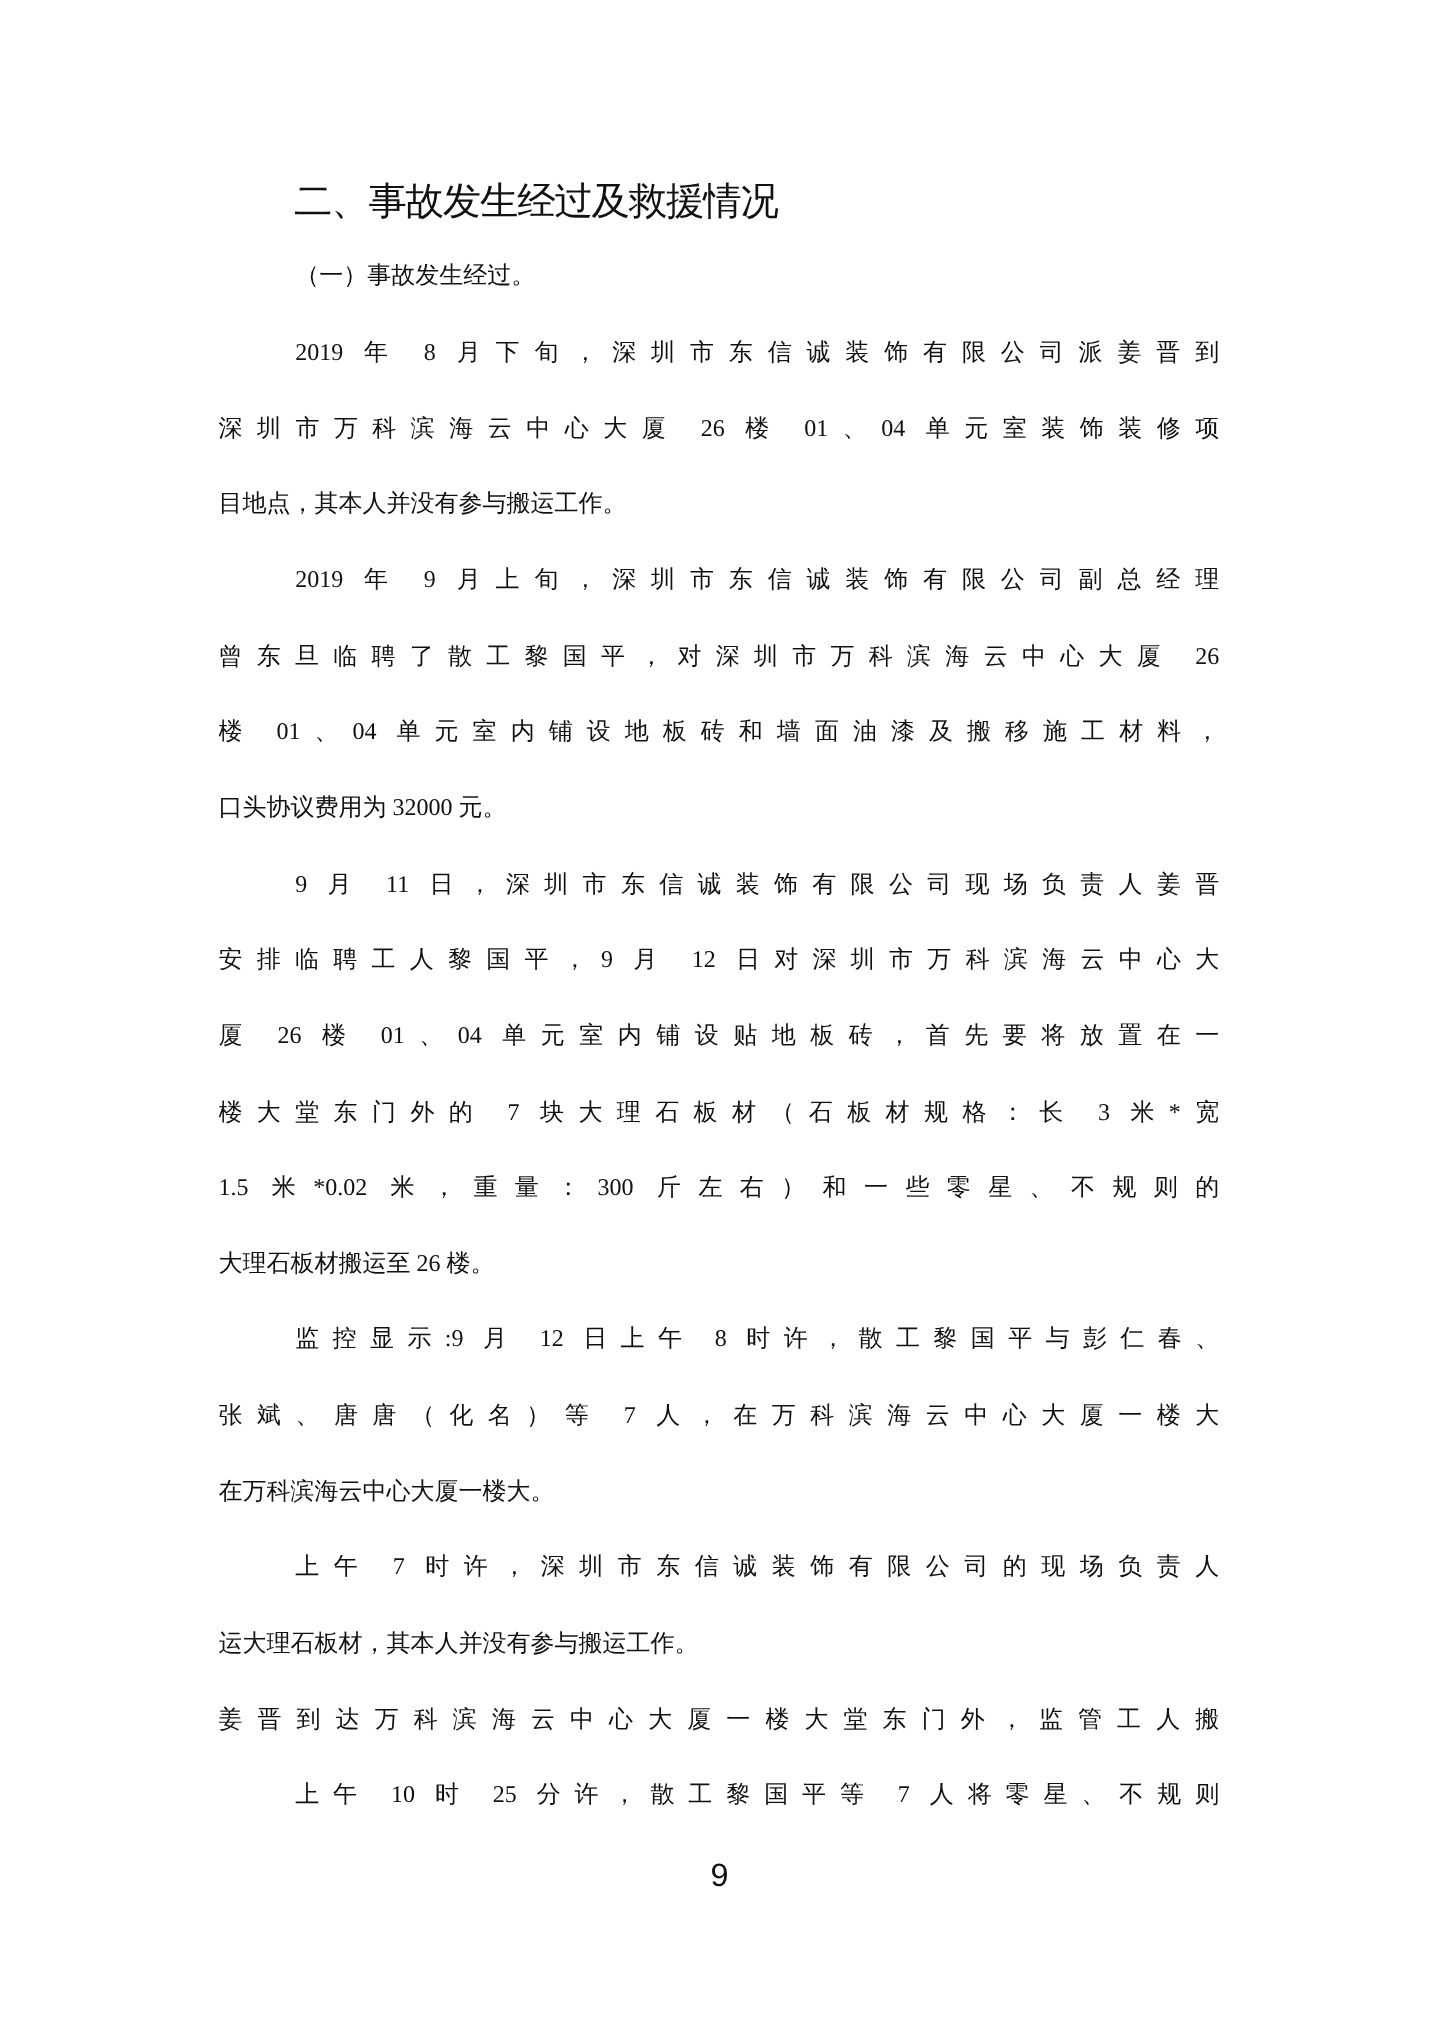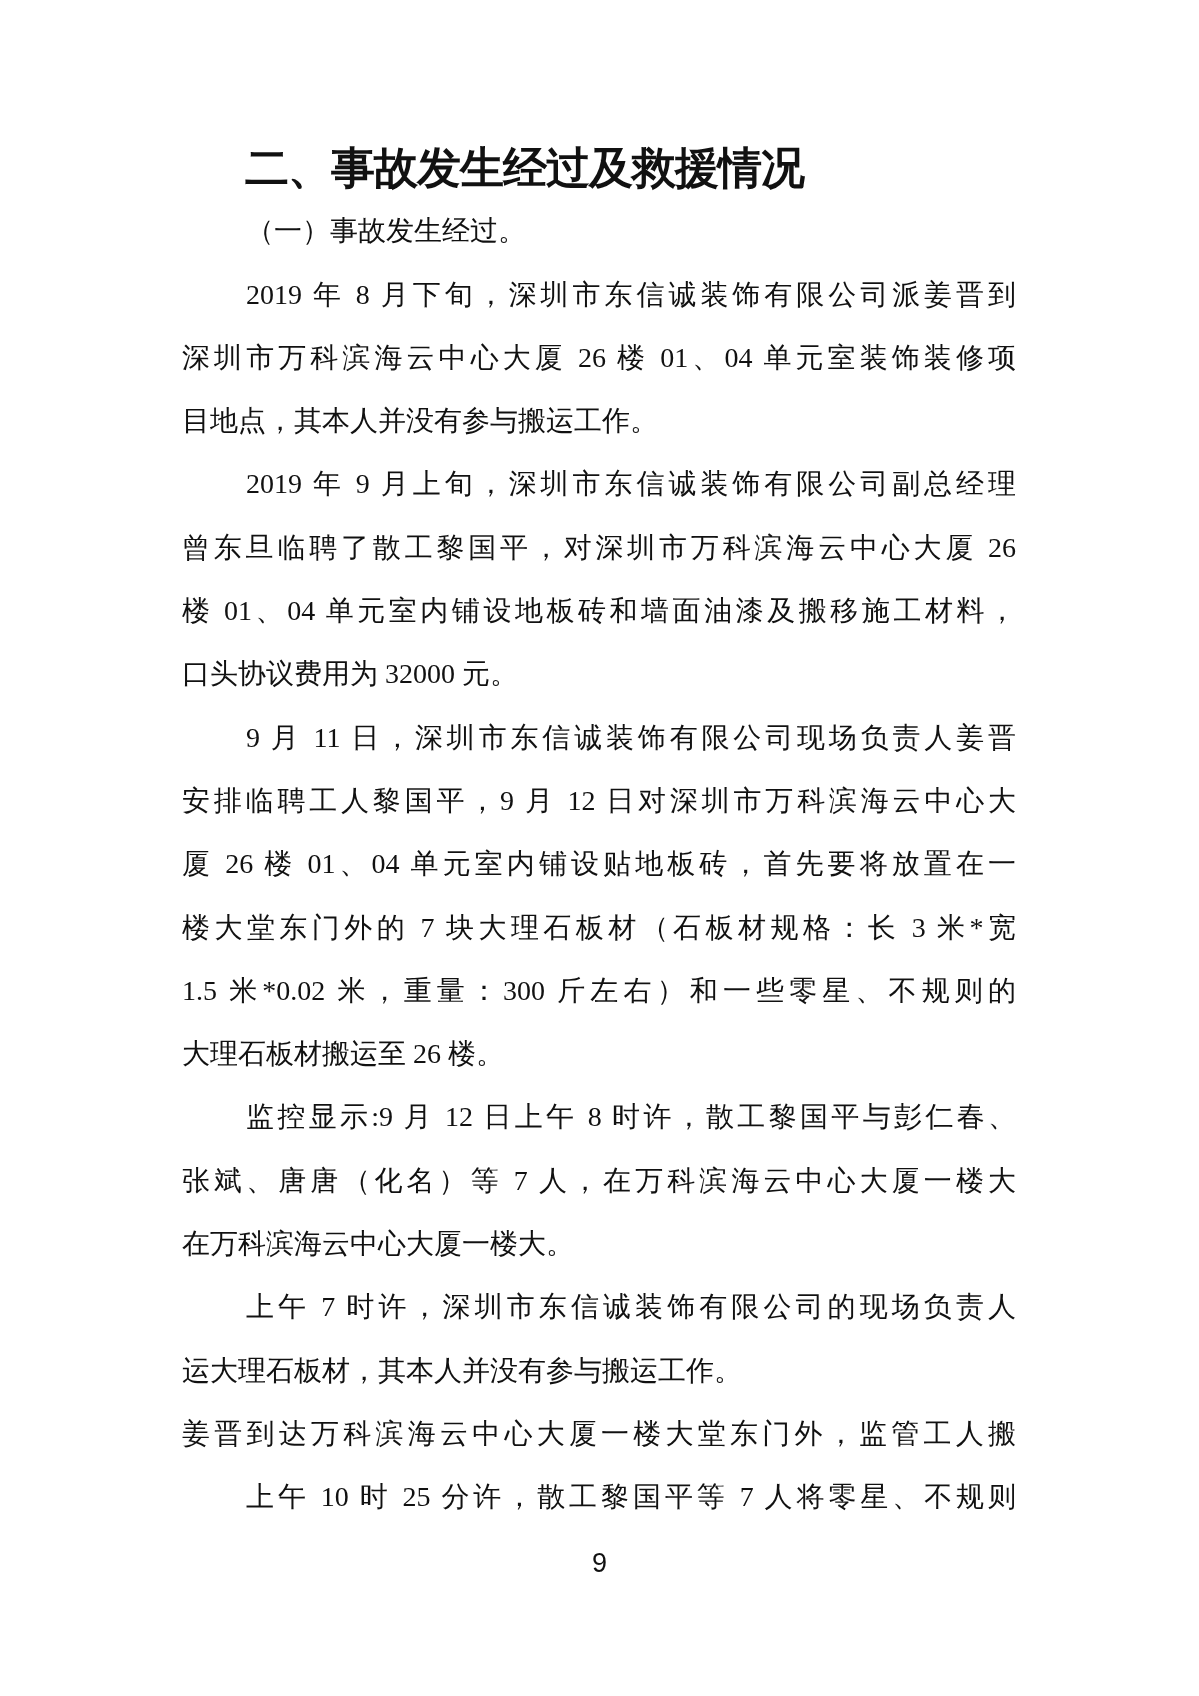--- a/index.html
+++ b/index.html
@@ -18,40 +18,40 @@
   }
   .content {
     position: absolute;
     left: 182px;
     top: 136px;
     width: 834px;
   }
   .line {
     height: 63.3px;
     line-height: 63.3px;
-    font-size: 28px;
+    font-size: 20px;
     overflow: hidden;
     white-space: normal;
     text-align: left;
     font-family: Liberation Serif, serif;
   }
   .line.stretch {
     text-align: justify;
     text-align-last: justify;
   }
   .line.first {
     text-indent: 64px;
   }
   .line.sub {
     text-indent: 64px;
   }
   .line.heading {
     font-family: "Liberation Sans", "DejaVu Sans", sans-serif;
-    font-weight: 700;
-    font-size: 44px;
+    font-weight: 400;
+    font-size: 32px;
     text-indent: 63px;
     letter-spacing: -1px;
   }
   .page-number {
     position: absolute;
     left: 0;
     right: 0;
     top: 1543px;
     height: 40px;
     line-height: 40px;

